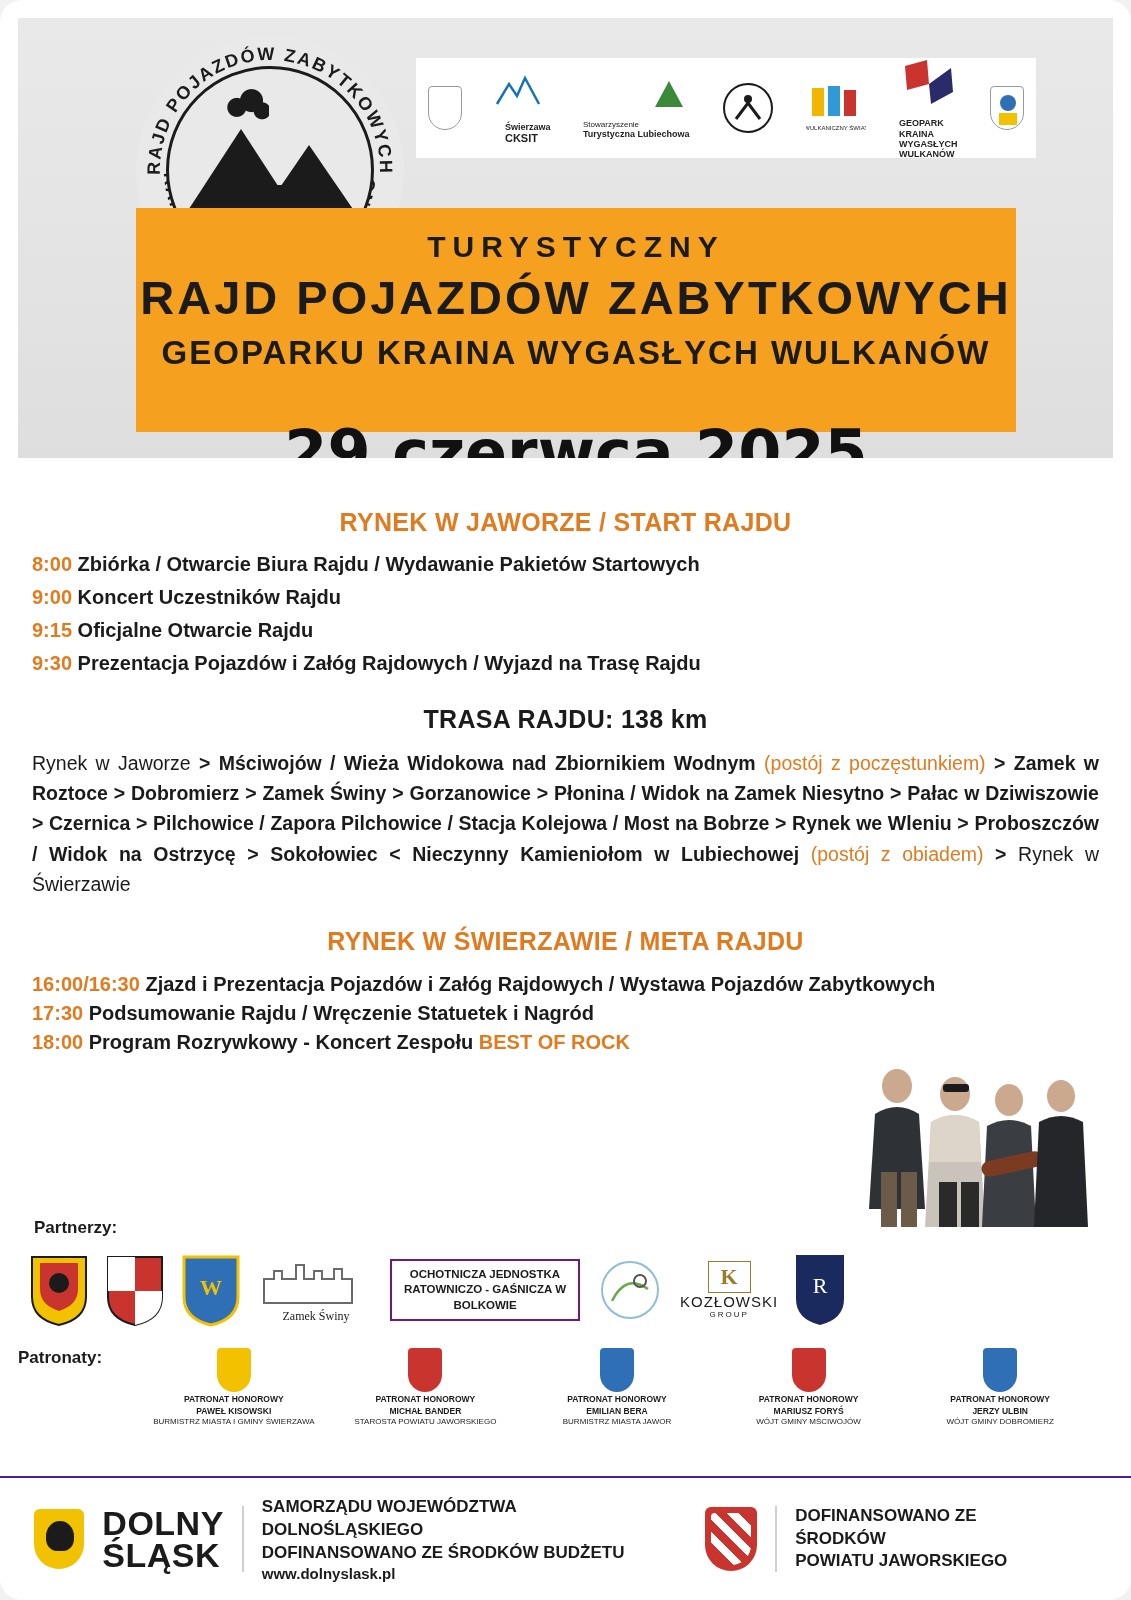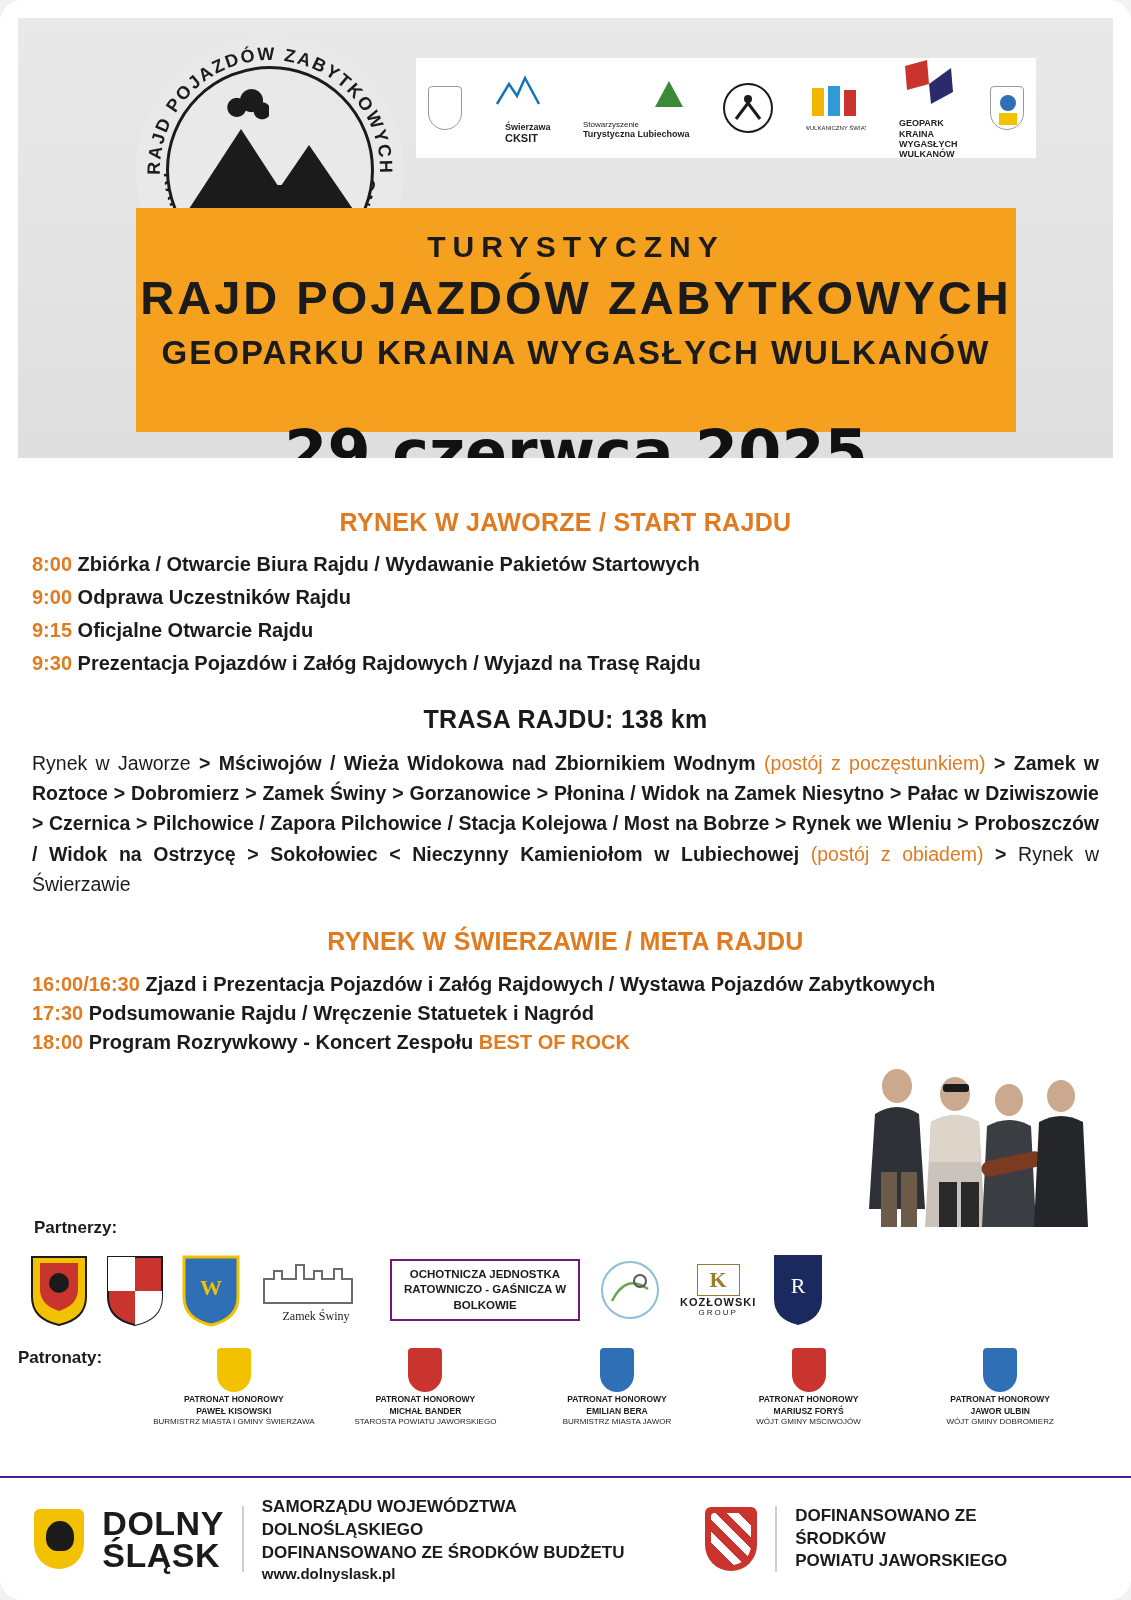--- a/index.html
+++ b/index.html
@@ -248,21 +248,21 @@
   <div class="content">
 
     <h2 class="section">RYNEK W JAWORZE / START RAJDU</h2>
     <div>
       <div class="line">
         <span class="time">8:00</span>
         <span>Zbiórka / Otwarcie Biura Rajdu / Wydawanie Pakietów Startowych</span>
       </div>
       <div class="line">
         <span class="time">9:00</span>
-        <span>Odprawa Uczestników Rajdu</span>
+        <span>Koncert Uczestników Rajdu</span>
       </div>
       <div class="line">
         <span class="time">9:15</span>
         <span>Oficjalne Otwarcie Rajdu</span>
       </div>
       <div class="line">
         <span class="time">9:30</span>
         <span>Prezentacja Pojazdów i Załóg Rajdowych / Wyjazd na Trasę Rajdu</span>
       </div>
     </div>
@@ -352,21 +352,21 @@
     </div>
     <div class="plogo">
       <svg width="72" height="66" viewBox="0 0 72 66">
           <circle cx="36" cy="33" r="28" fill="none" stroke="#8fbfd6" stroke-width="2"></circle>
           <path d="M18,44 q14,-28 36,-12" fill="none" stroke="#6aa84f" stroke-width="2.5"></path>
           <circle cx="46" cy="24" r="6" fill="none" stroke="#555" stroke-width="2"></circle>
         </svg>
     </div>
     <div class="plogo" style="flex-direction:column">
       <div style="border:1px solid #9b7b2e;padding:2px 12px;font-size:22px;font-weight:700;color:#9b7b2e;font-family:'Liberation Serif',serif">K</div>
-      <div style="font-size:11px;font-weight:700;letter-spacing:1px">KOZŁOWSKI</div>
+      <div style="font-size:15px;font-weight:400;letter-spacing:1px">KOZŁOWSKI</div>
       <div style="font-size:8px;letter-spacing:2px">GROUP</div>
     </div>
     <div class="plogo">
       <svg width="56" height="74" viewBox="0 0 56 74">
           <path d="M4,2 h48 v44 q0,20 -24,26 Q4,66 4,46 z" fill="#1b2a5e"></path>
           <text x="28" y="40" text-anchor="middle" font-size="22" fill="#ffffff" font-family="Liberation Serif, serif">R</text>
         </svg>
     </div>
   </div>
 
@@ -392,21 +392,21 @@
     </div>
     <div class="pat">
       <div class="shield red" style="margin:0 auto"></div>
       <div class="nm">PATRONAT HONOROWY</div>
       <div class="nm">MARIUSZ FORYŚ</div>
       <div class="sub">WÓJT GMINY MŚCIWOJÓW</div>
     </div>
     <div class="pat">
       <div class="shield" style="margin:0 auto"></div>
       <div class="nm">PATRONAT HONOROWY</div>
-      <div class="nm">JAWOR ULBIN</div>
+      <div class="nm">JERZY ULBIN</div>
       <div class="sub">WÓJT  GMINY DOBROMIERZ</div>
     </div>
   </div>
 
   <div class="footer">
     <div class="eagle"></div>
     <div class="dolny">
       <div>DOLNY</div>
       <div>ŚLĄSK</div>
     </div>

